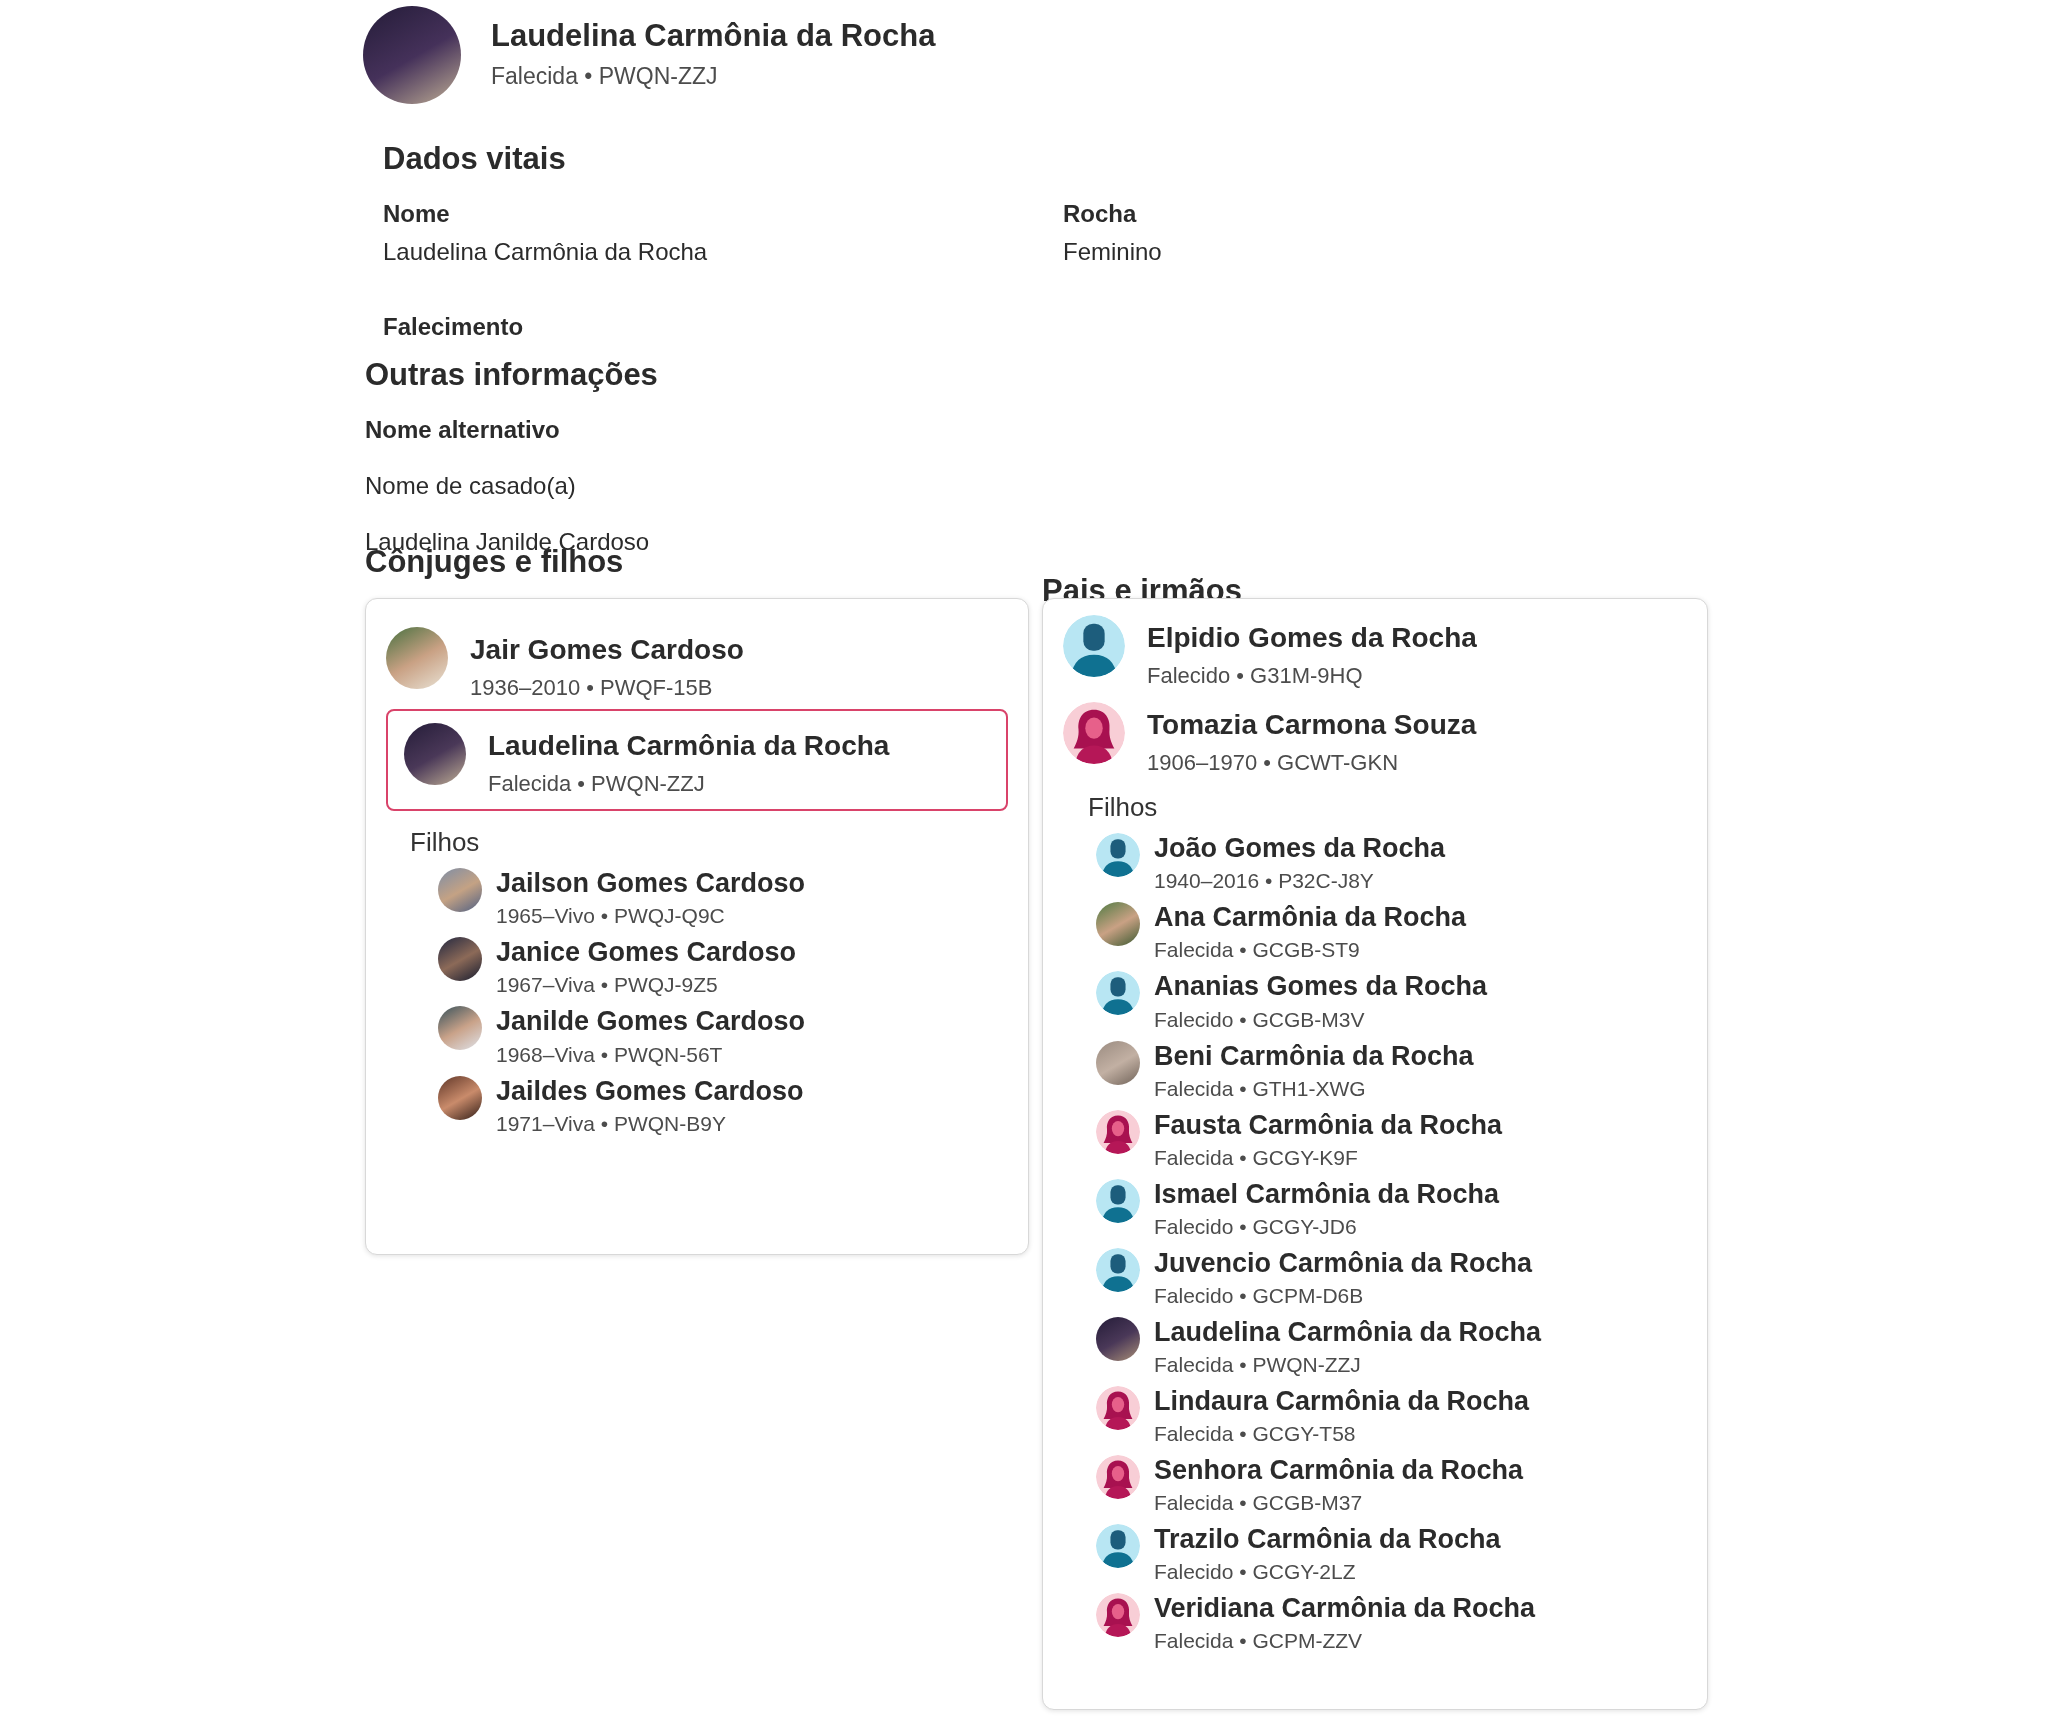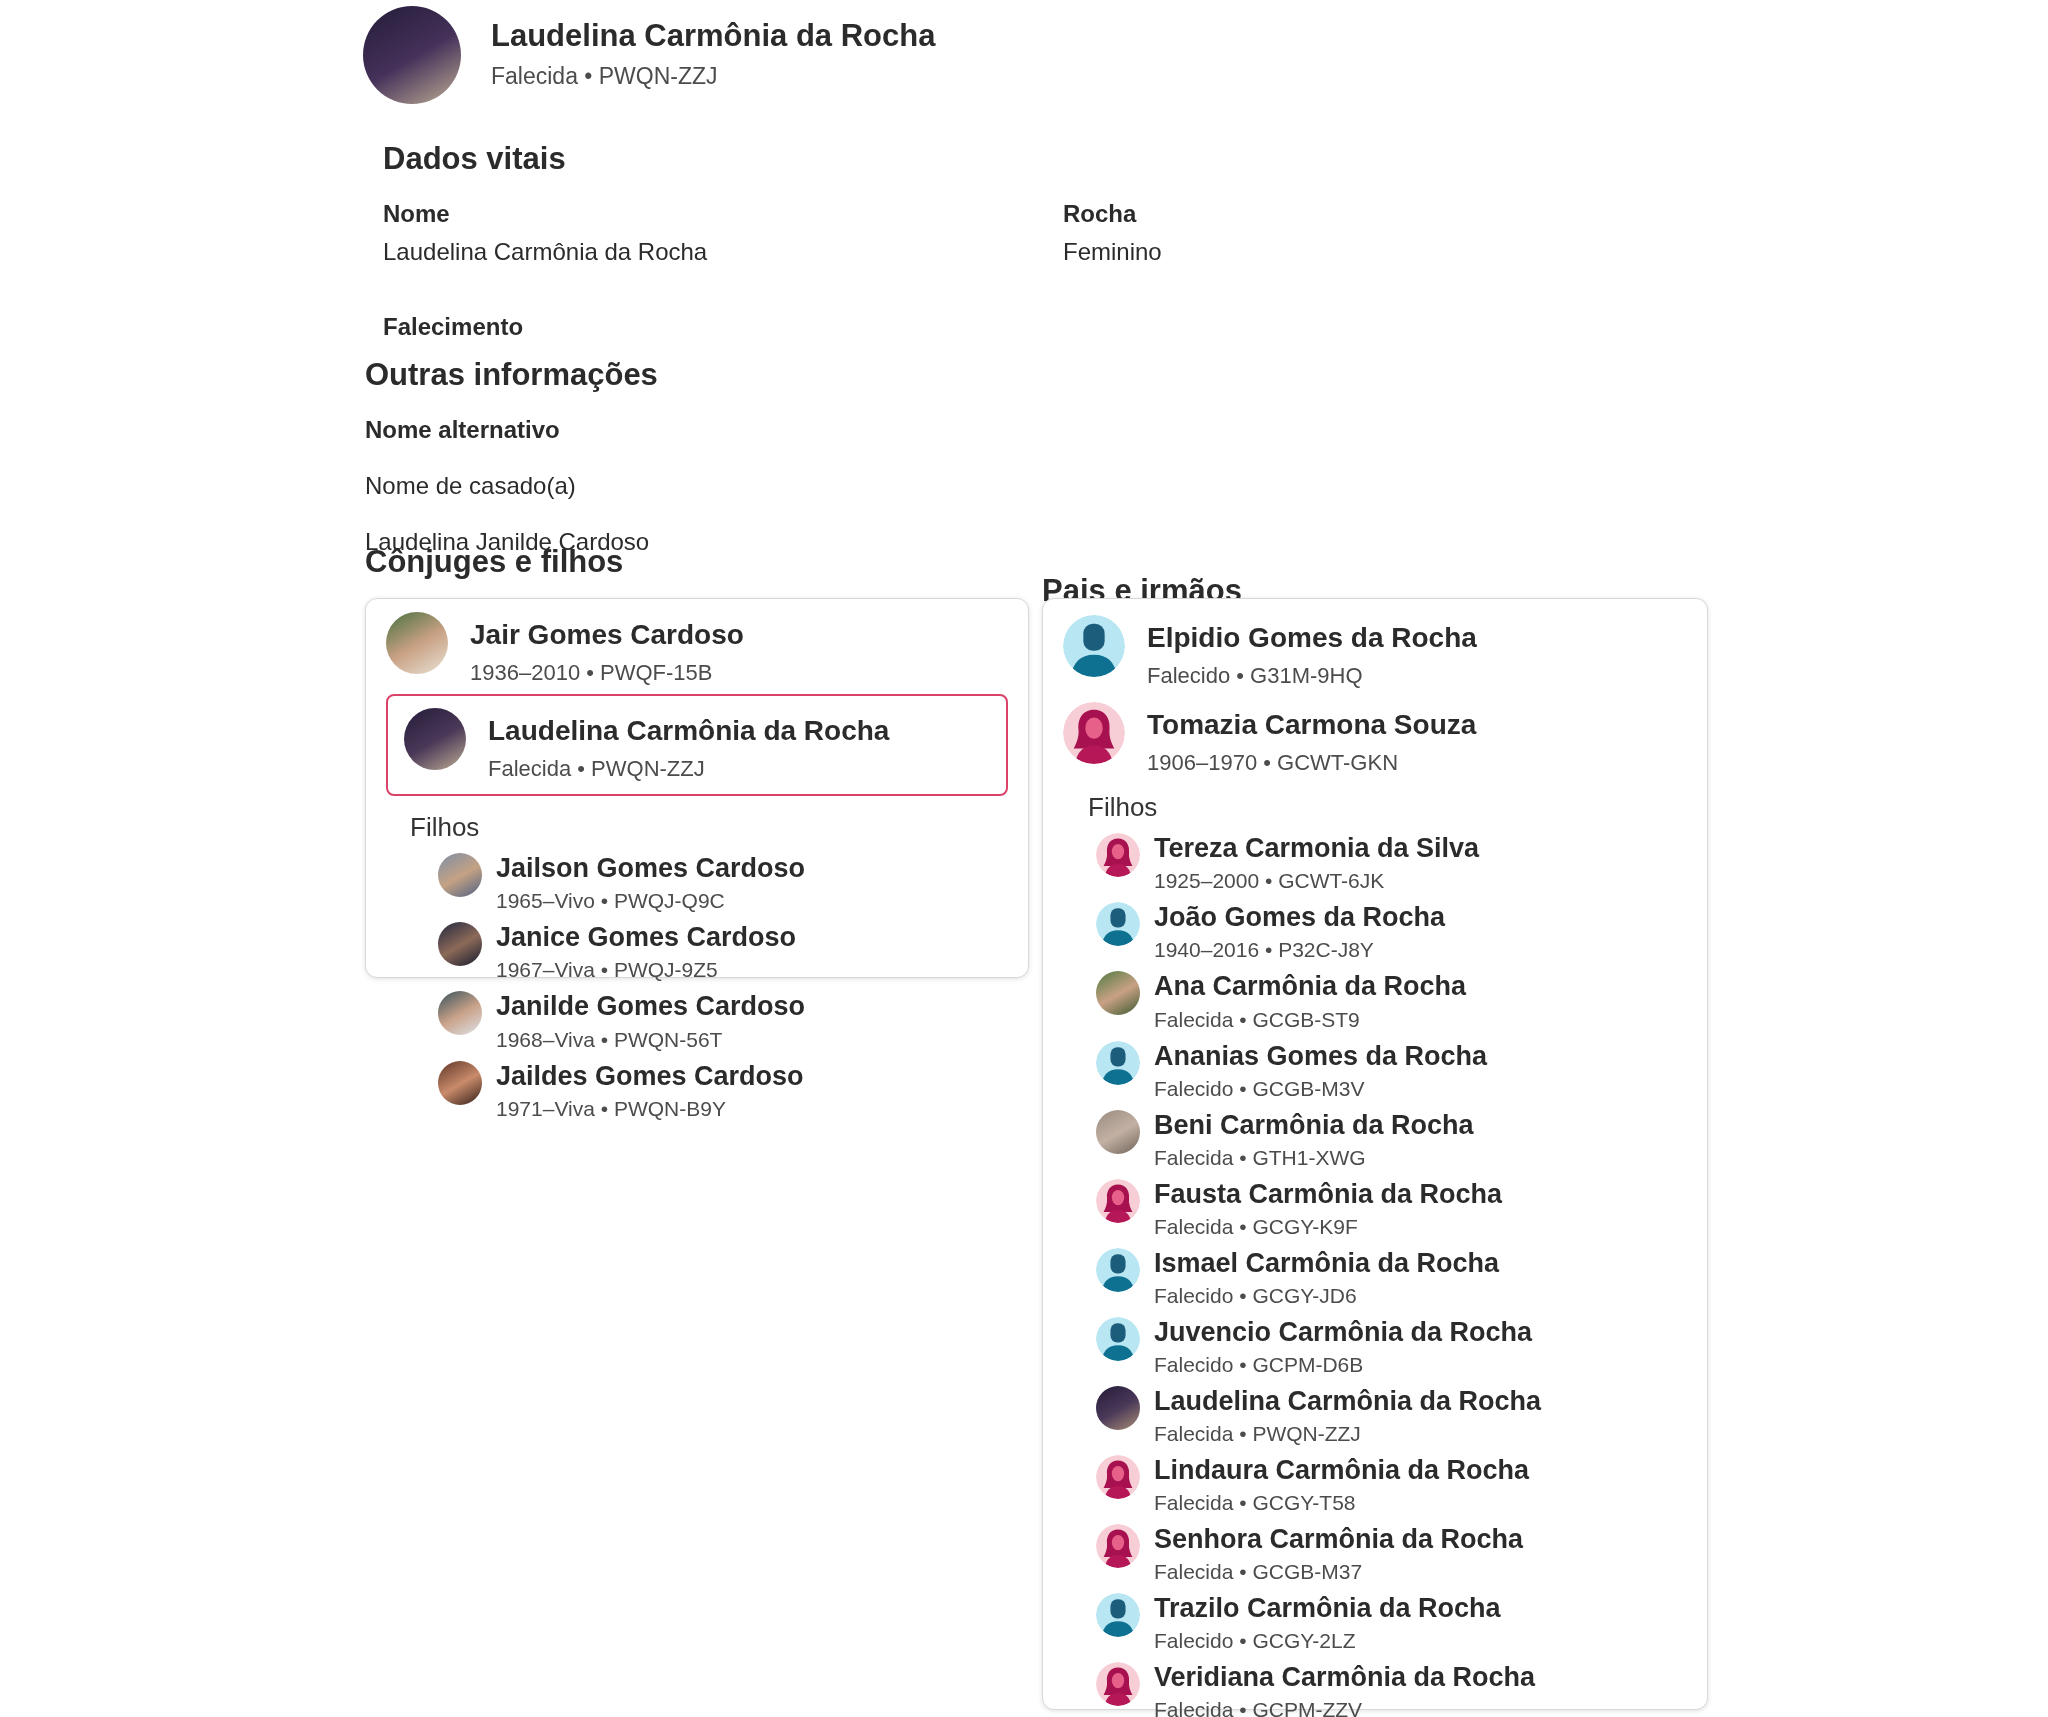--- a/index.html
+++ b/index.html
@@ -38,21 +38,21 @@
   .other .field-label{margin-top:24px;}
   .other .line{font-size:24px;margin-top:26px;line-height:1.25;}
 
   
   .col-heading-left{left:365px;top:545px;}
   .col-heading-right{left:1042px;top:574px;}
   .card{
     background:#fff;border:1px solid var(--card-border);border-radius:12px;
     box-shadow:0 1px 5px rgba(0,0,0,.12);
   }
-  .left-card{left:365px;top:598px;width:664px;height:380px;padding:13px 20px 10px 20px;}
+  .left-card{left:365px;top:598px;width:664px;height:657px;padding:28px 20px 10px 20px;}
   .right-card{left:1042px;top:598px;width:666px;height:1112px;padding:16px 20px 2px 20px;}
 
   .person-row{display:flex;align-items:flex-start;border-radius:8px;}
   .person-row .avatar{flex:0 0 auto;border-radius:50%;overflow:hidden;display:block;}
   .person-row .avatar svg{display:block;width:100%;height:100%;}
   .p-name{font-weight:bold;color:var(--text1);}
   .p-sub{color:var(--text2);}
 
   .lg{gap:22px;}
   .lg .avatar{width:62px;height:62px;}
@@ -205,236 +205,215 @@
       <div class="p-sub">1906–1970 • GCWT-GKN</div>
     </div>
   </div>
     </div>
   <div class="children-label">Filhos</div>
   <div class="children-list">
       <div class="person-row sm">
     <span class="avatar">
           <svg viewBox="0 0 64 64" xmlns="http://www.w3.org/2000/svg" aria-hidden="true">
     <defs>
+              <clipPath id="clip-m">
+                <circle cx="32" cy="32" r="32"></circle>
+              </clipPath>
+            </defs>
+    <circle cx="32" cy="32" r="32" fill="var(--male-bg)"></circle>
+    <g clip-path="url(#clip-m)">
+      <rect x="21" y="9" width="22" height="28" rx="10" fill="var(--male-head)"></rect>
+      <path d="M8 66 Q10 41 32 41 Q54 41 56 66 Z" fill="var(--male-body)"></path>
+    </g>
+  </svg>
+        </span>
+    <div class="p-text">
+      <div class="p-name">João Gomes da Rocha</div>
+      <div class="p-sub">1940–2016 • P32C-J8Y</div>
+    </div>
+  </div>
+      <div class="person-row sm">
+    <span class="avatar" style="background: linear-gradient(150deg, rgb(78, 122, 66) 0%, rgb(201, 161, 132) 52%, rgb(57, 88, 47) 100%);"></span>
+    <div class="p-text">
+      <div class="p-name">Ana Carmônia da Rocha</div>
+      <div class="p-sub">Falecida • GCGB-ST9</div>
+    </div>
+  </div>
+      <div class="person-row sm">
+    <span class="avatar">
+          <svg viewBox="0 0 64 64" xmlns="http://www.w3.org/2000/svg" aria-hidden="true">
+    <defs>
+              <clipPath id="clip-m">
+                <circle cx="32" cy="32" r="32"></circle>
+              </clipPath>
+            </defs>
+    <circle cx="32" cy="32" r="32" fill="var(--male-bg)"></circle>
+    <g clip-path="url(#clip-m)">
+      <rect x="21" y="9" width="22" height="28" rx="10" fill="var(--male-head)"></rect>
+      <path d="M8 66 Q10 41 32 41 Q54 41 56 66 Z" fill="var(--male-body)"></path>
+    </g>
+  </svg>
+        </span>
+    <div class="p-text">
+      <div class="p-name">Ananias Gomes da Rocha</div>
+      <div class="p-sub">Falecido • GCGB-M3V</div>
+    </div>
+  </div>
+      <div class="person-row sm">
+    <span class="avatar" style="background: linear-gradient(150deg, rgb(154, 139, 128) 0%, rgb(194, 176, 163) 52%, rgb(111, 98, 88) 100%);"></span>
+    <div class="p-text">
+      <div class="p-name">Beni Carmônia da Rocha</div>
+      <div class="p-sub">Falecida • GTH1-XWG</div>
+    </div>
+  </div>
+      <div class="person-row sm">
+    <span class="avatar">
+          <svg viewBox="0 0 64 64" xmlns="http://www.w3.org/2000/svg" aria-hidden="true">
+    <defs>
               <clipPath id="clip-f">
                 <circle cx="32" cy="32" r="32"></circle>
               </clipPath>
             </defs>
     <circle cx="32" cy="32" r="32" fill="var(--female-bg)"></circle>
     <g clip-path="url(#clip-f)">
       <path d="M32 8 C20 8 15 18 16 28 C16.7 36 14 42 11 48 L53 48 C50 42 47.3 36 48 28 C49 18 44 8 32 8 Z" fill="var(--female-hair)"></path>
       <ellipse cx="32" cy="27" rx="9" ry="11" fill="var(--female-face)"></ellipse>
       <path d="M12 66 Q15 45 32 45 Q49 45 52 66 Z" fill="var(--female-body)"></path>
     </g>
   </svg>
         </span>
     <div class="p-text">
-      <div class="p-name">Tereza Carmonia da Silva</div>
-      <div class="p-sub">1925–2000 • GCWT-6JK</div>
-    </div>
-  </div>
-      <div class="person-row sm">
-    <span class="avatar">
-          <svg viewBox="0 0 64 64" xmlns="http://www.w3.org/2000/svg" aria-hidden="true">
-    <defs>
-              <clipPath id="clip-m">
-                <circle cx="32" cy="32" r="32"></circle>
-              </clipPath>
-            </defs>
-    <circle cx="32" cy="32" r="32" fill="var(--male-bg)"></circle>
-    <g clip-path="url(#clip-m)">
-      <rect x="21" y="9" width="22" height="28" rx="10" fill="var(--male-head)"></rect>
-      <path d="M8 66 Q10 41 32 41 Q54 41 56 66 Z" fill="var(--male-body)"></path>
-    </g>
-  </svg>
-        </span>
-    <div class="p-text">
-      <div class="p-name">João Gomes da Rocha</div>
-      <div class="p-sub">1940–2016 • P32C-J8Y</div>
-    </div>
-  </div>
-      <div class="person-row sm">
-    <span class="avatar" style="background: linear-gradient(150deg, rgb(78, 122, 66) 0%, rgb(201, 161, 132) 52%, rgb(57, 88, 47) 100%);"></span>
-    <div class="p-text">
-      <div class="p-name">Ana Carmônia da Rocha</div>
-      <div class="p-sub">Falecida • GCGB-ST9</div>
-    </div>
-  </div>
-      <div class="person-row sm">
-    <span class="avatar">
-          <svg viewBox="0 0 64 64" xmlns="http://www.w3.org/2000/svg" aria-hidden="true">
-    <defs>
-              <clipPath id="clip-m">
-                <circle cx="32" cy="32" r="32"></circle>
-              </clipPath>
-            </defs>
-    <circle cx="32" cy="32" r="32" fill="var(--male-bg)"></circle>
-    <g clip-path="url(#clip-m)">
-      <rect x="21" y="9" width="22" height="28" rx="10" fill="var(--male-head)"></rect>
-      <path d="M8 66 Q10 41 32 41 Q54 41 56 66 Z" fill="var(--male-body)"></path>
-    </g>
-  </svg>
-        </span>
-    <div class="p-text">
-      <div class="p-name">Ananias Gomes da Rocha</div>
-      <div class="p-sub">Falecido • GCGB-M3V</div>
-    </div>
-  </div>
-      <div class="person-row sm">
-    <span class="avatar" style="background: linear-gradient(150deg, rgb(154, 139, 128) 0%, rgb(194, 176, 163) 52%, rgb(111, 98, 88) 100%);"></span>
-    <div class="p-text">
-      <div class="p-name">Beni Carmônia da Rocha</div>
-      <div class="p-sub">Falecida • GTH1-XWG</div>
+      <div class="p-name">Fausta Carmônia da Rocha</div>
+      <div class="p-sub">Falecida • GCGY-K9F</div>
+    </div>
+  </div>
+      <div class="person-row sm">
+    <span class="avatar">
+          <svg viewBox="0 0 64 64" xmlns="http://www.w3.org/2000/svg" aria-hidden="true">
+    <defs>
+              <clipPath id="clip-m">
+                <circle cx="32" cy="32" r="32"></circle>
+              </clipPath>
+            </defs>
+    <circle cx="32" cy="32" r="32" fill="var(--male-bg)"></circle>
+    <g clip-path="url(#clip-m)">
+      <rect x="21" y="9" width="22" height="28" rx="10" fill="var(--male-head)"></rect>
+      <path d="M8 66 Q10 41 32 41 Q54 41 56 66 Z" fill="var(--male-body)"></path>
+    </g>
+  </svg>
+        </span>
+    <div class="p-text">
+      <div class="p-name">Ismael Carmônia da Rocha</div>
+      <div class="p-sub">Falecido • GCGY-JD6</div>
+    </div>
+  </div>
+      <div class="person-row sm">
+    <span class="avatar">
+          <svg viewBox="0 0 64 64" xmlns="http://www.w3.org/2000/svg" aria-hidden="true">
+    <defs>
+              <clipPath id="clip-m">
+                <circle cx="32" cy="32" r="32"></circle>
+              </clipPath>
+            </defs>
+    <circle cx="32" cy="32" r="32" fill="var(--male-bg)"></circle>
+    <g clip-path="url(#clip-m)">
+      <rect x="21" y="9" width="22" height="28" rx="10" fill="var(--male-head)"></rect>
+      <path d="M8 66 Q10 41 32 41 Q54 41 56 66 Z" fill="var(--male-body)"></path>
+    </g>
+  </svg>
+        </span>
+    <div class="p-text">
+      <div class="p-name">Juvencio Carmônia da Rocha</div>
+      <div class="p-sub">Falecido • GCPM-D6B</div>
+    </div>
+  </div>
+      <div class="person-row sm">
+    <span class="avatar" style="background: linear-gradient(150deg, rgb(36, 28, 56) 0%, rgb(74, 56, 88) 52%, rgb(169, 143, 119) 100%);"></span>
+    <div class="p-text">
+      <div class="p-name">Laudelina Carmônia da Rocha</div>
+      <div class="p-sub">Falecida • PWQN-ZZJ</div>
     </div>
   </div>
       <div class="person-row sm">
     <span class="avatar">
           <svg viewBox="0 0 64 64" xmlns="http://www.w3.org/2000/svg" aria-hidden="true">
     <defs>
               <clipPath id="clip-f">
                 <circle cx="32" cy="32" r="32"></circle>
               </clipPath>
             </defs>
     <circle cx="32" cy="32" r="32" fill="var(--female-bg)"></circle>
     <g clip-path="url(#clip-f)">
       <path d="M32 8 C20 8 15 18 16 28 C16.7 36 14 42 11 48 L53 48 C50 42 47.3 36 48 28 C49 18 44 8 32 8 Z" fill="var(--female-hair)"></path>
       <ellipse cx="32" cy="27" rx="9" ry="11" fill="var(--female-face)"></ellipse>
       <path d="M12 66 Q15 45 32 45 Q49 45 52 66 Z" fill="var(--female-body)"></path>
     </g>
   </svg>
         </span>
     <div class="p-text">
-      <div class="p-name">Fausta Carmônia da Rocha</div>
-      <div class="p-sub">Falecida • GCGY-K9F</div>
-    </div>
-  </div>
-      <div class="person-row sm">
-    <span class="avatar">
-          <svg viewBox="0 0 64 64" xmlns="http://www.w3.org/2000/svg" aria-hidden="true">
-    <defs>
-              <clipPath id="clip-m">
-                <circle cx="32" cy="32" r="32"></circle>
-              </clipPath>
-            </defs>
-    <circle cx="32" cy="32" r="32" fill="var(--male-bg)"></circle>
-    <g clip-path="url(#clip-m)">
-      <rect x="21" y="9" width="22" height="28" rx="10" fill="var(--male-head)"></rect>
-      <path d="M8 66 Q10 41 32 41 Q54 41 56 66 Z" fill="var(--male-body)"></path>
-    </g>
-  </svg>
-        </span>
-    <div class="p-text">
-      <div class="p-name">Ismael Carmônia da Rocha</div>
-      <div class="p-sub">Falecido • GCGY-JD6</div>
-    </div>
-  </div>
-      <div class="person-row sm">
-    <span class="avatar">
-          <svg viewBox="0 0 64 64" xmlns="http://www.w3.org/2000/svg" aria-hidden="true">
-    <defs>
-              <clipPath id="clip-m">
-                <circle cx="32" cy="32" r="32"></circle>
-              </clipPath>
-            </defs>
-    <circle cx="32" cy="32" r="32" fill="var(--male-bg)"></circle>
-    <g clip-path="url(#clip-m)">
-      <rect x="21" y="9" width="22" height="28" rx="10" fill="var(--male-head)"></rect>
-      <path d="M8 66 Q10 41 32 41 Q54 41 56 66 Z" fill="var(--male-body)"></path>
-    </g>
-  </svg>
-        </span>
-    <div class="p-text">
-      <div class="p-name">Juvencio Carmônia da Rocha</div>
-      <div class="p-sub">Falecido • GCPM-D6B</div>
-    </div>
-  </div>
-      <div class="person-row sm">
-    <span class="avatar" style="background: linear-gradient(150deg, rgb(36, 28, 56) 0%, rgb(74, 56, 88) 52%, rgb(169, 143, 119) 100%);"></span>
-    <div class="p-text">
-      <div class="p-name">Laudelina Carmônia da Rocha</div>
-      <div class="p-sub">Falecida • PWQN-ZZJ</div>
+      <div class="p-name">Lindaura Carmônia da Rocha</div>
+      <div class="p-sub">Falecida • GCGY-T58</div>
     </div>
   </div>
       <div class="person-row sm">
     <span class="avatar">
           <svg viewBox="0 0 64 64" xmlns="http://www.w3.org/2000/svg" aria-hidden="true">
     <defs>
               <clipPath id="clip-f">
                 <circle cx="32" cy="32" r="32"></circle>
               </clipPath>
             </defs>
     <circle cx="32" cy="32" r="32" fill="var(--female-bg)"></circle>
     <g clip-path="url(#clip-f)">
       <path d="M32 8 C20 8 15 18 16 28 C16.7 36 14 42 11 48 L53 48 C50 42 47.3 36 48 28 C49 18 44 8 32 8 Z" fill="var(--female-hair)"></path>
       <ellipse cx="32" cy="27" rx="9" ry="11" fill="var(--female-face)"></ellipse>
       <path d="M12 66 Q15 45 32 45 Q49 45 52 66 Z" fill="var(--female-body)"></path>
     </g>
   </svg>
         </span>
     <div class="p-text">
-      <div class="p-name">Lindaura Carmônia da Rocha</div>
-      <div class="p-sub">Falecida • GCGY-T58</div>
+      <div class="p-name">Senhora Carmônia da Rocha</div>
+      <div class="p-sub">Falecida • GCGB-M37</div>
+    </div>
+  </div>
+      <div class="person-row sm">
+    <span class="avatar">
+          <svg viewBox="0 0 64 64" xmlns="http://www.w3.org/2000/svg" aria-hidden="true">
+    <defs>
+              <clipPath id="clip-m">
+                <circle cx="32" cy="32" r="32"></circle>
+              </clipPath>
+            </defs>
+    <circle cx="32" cy="32" r="32" fill="var(--male-bg)"></circle>
+    <g clip-path="url(#clip-m)">
+      <rect x="21" y="9" width="22" height="28" rx="10" fill="var(--male-head)"></rect>
+      <path d="M8 66 Q10 41 32 41 Q54 41 56 66 Z" fill="var(--male-body)"></path>
+    </g>
+  </svg>
+        </span>
+    <div class="p-text">
+      <div class="p-name">Trazilo Carmônia da Rocha</div>
+      <div class="p-sub">Falecido • GCGY-2LZ</div>
     </div>
   </div>
       <div class="person-row sm">
     <span class="avatar">
           <svg viewBox="0 0 64 64" xmlns="http://www.w3.org/2000/svg" aria-hidden="true">
     <defs>
               <clipPath id="clip-f">
                 <circle cx="32" cy="32" r="32"></circle>
               </clipPath>
             </defs>
     <circle cx="32" cy="32" r="32" fill="var(--female-bg)"></circle>
     <g clip-path="url(#clip-f)">
       <path d="M32 8 C20 8 15 18 16 28 C16.7 36 14 42 11 48 L53 48 C50 42 47.3 36 48 28 C49 18 44 8 32 8 Z" fill="var(--female-hair)"></path>
       <ellipse cx="32" cy="27" rx="9" ry="11" fill="var(--female-face)"></ellipse>
       <path d="M12 66 Q15 45 32 45 Q49 45 52 66 Z" fill="var(--female-body)"></path>
     </g>
   </svg>
         </span>
     <div class="p-text">
-      <div class="p-name">Senhora Carmônia da Rocha</div>
-      <div class="p-sub">Falecida • GCGB-M37</div>
-    </div>
-  </div>
-      <div class="person-row sm">
-    <span class="avatar">
-          <svg viewBox="0 0 64 64" xmlns="http://www.w3.org/2000/svg" aria-hidden="true">
-    <defs>
-              <clipPath id="clip-m">
-                <circle cx="32" cy="32" r="32"></circle>
-              </clipPath>
-            </defs>
-    <circle cx="32" cy="32" r="32" fill="var(--male-bg)"></circle>
-    <g clip-path="url(#clip-m)">
-      <rect x="21" y="9" width="22" height="28" rx="10" fill="var(--male-head)"></rect>
-      <path d="M8 66 Q10 41 32 41 Q54 41 56 66 Z" fill="var(--male-body)"></path>
-    </g>
-  </svg>
-        </span>
-    <div class="p-text">
-      <div class="p-name">Trazilo Carmônia da Rocha</div>
-      <div class="p-sub">Falecido • GCGY-2LZ</div>
-    </div>
-  </div>
-      <div class="person-row sm">
-    <span class="avatar">
-          <svg viewBox="0 0 64 64" xmlns="http://www.w3.org/2000/svg" aria-hidden="true">
-    <defs>
-              <clipPath id="clip-f">
-                <circle cx="32" cy="32" r="32"></circle>
-              </clipPath>
-            </defs>
-    <circle cx="32" cy="32" r="32" fill="var(--female-bg)"></circle>
-    <g clip-path="url(#clip-f)">
-      <path d="M32 8 C20 8 15 18 16 28 C16.7 36 14 42 11 48 L53 48 C50 42 47.3 36 48 28 C49 18 44 8 32 8 Z" fill="var(--female-hair)"></path>
-      <ellipse cx="32" cy="27" rx="9" ry="11" fill="var(--female-face)"></ellipse>
-      <path d="M12 66 Q15 45 32 45 Q49 45 52 66 Z" fill="var(--female-body)"></path>
-    </g>
-  </svg>
-        </span>
-    <div class="p-text">
       <div class="p-name">Veridiana Carmônia da Rocha</div>
       <div class="p-sub">Falecida • GCPM-ZZV</div>
     </div>
   </div>
     </div>
 </div>
 
 </body></html>

